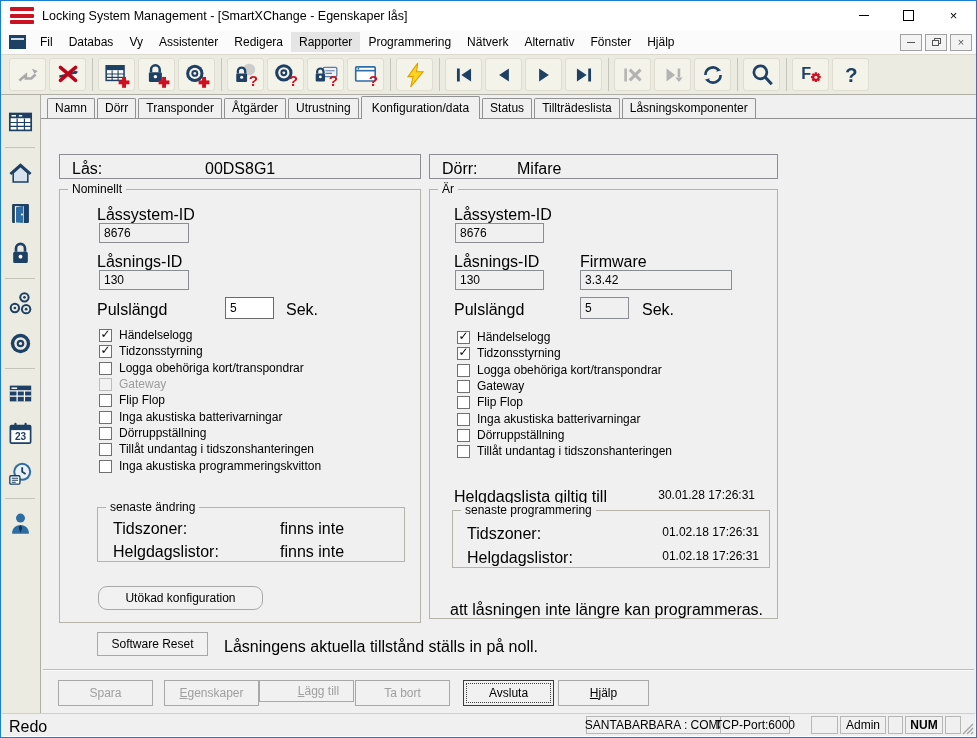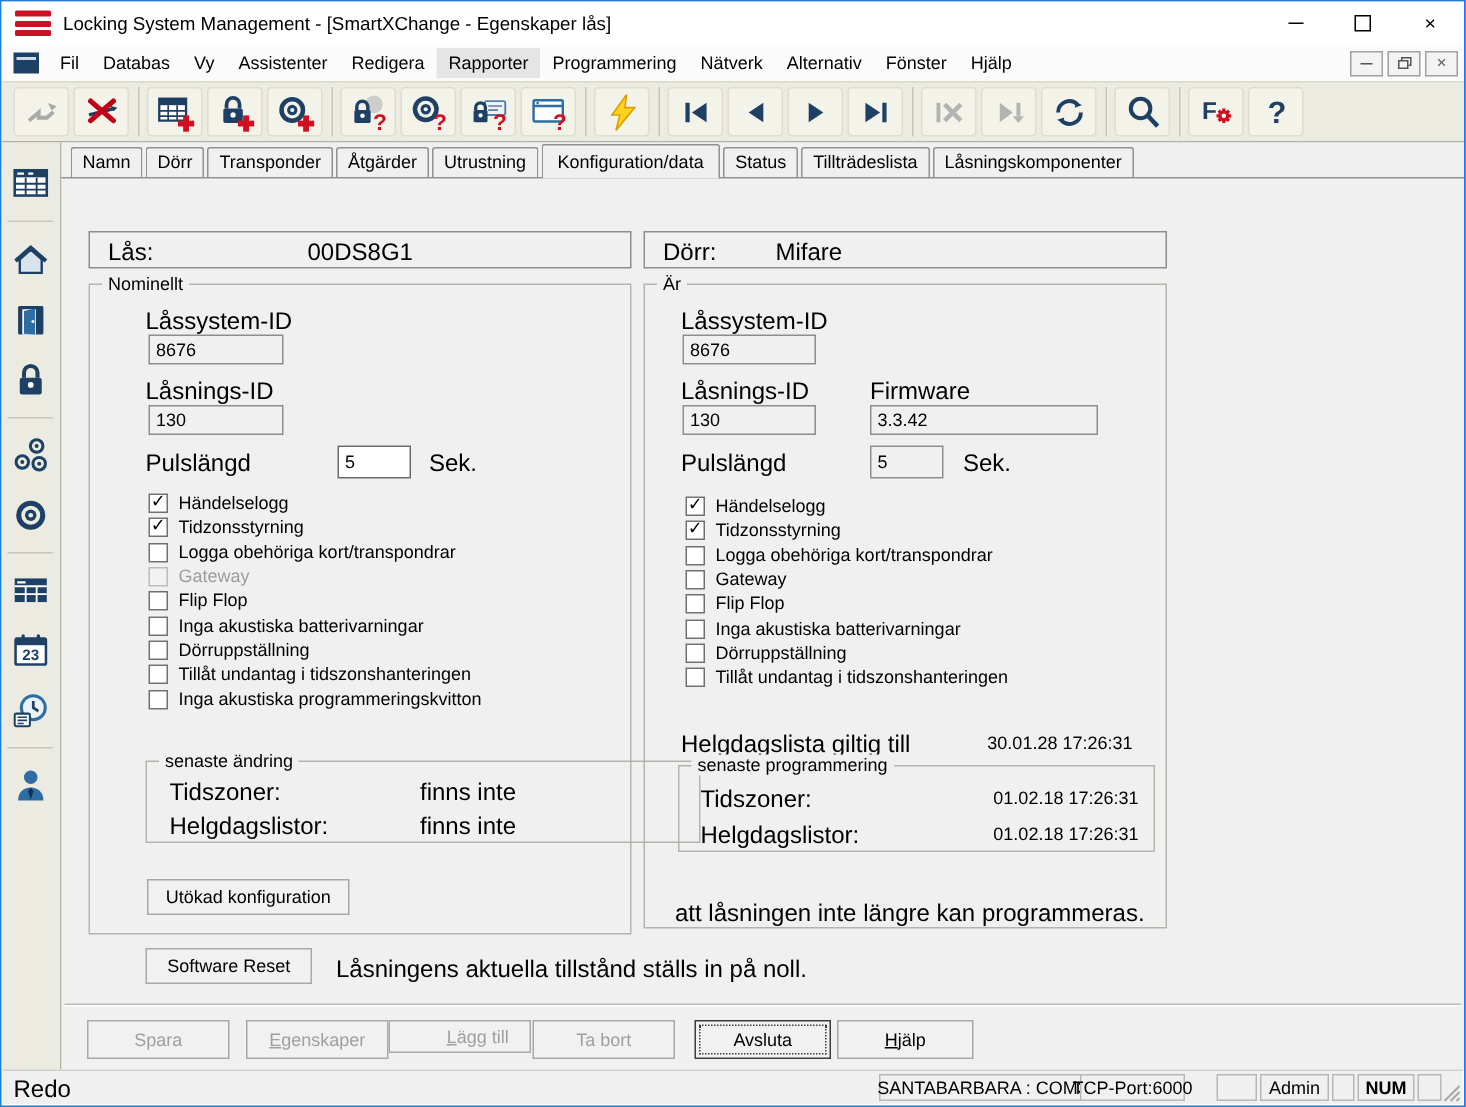--- a/index.html
+++ b/index.html
@@ -456,29 +456,29 @@
           </span>
           <span class="cbl">Tillåt undantag i tidszonshanteringen</span>
         </div>
       <div class="cbrow" style="left:39px;top:269px;">
           <span class="cbox">
             <i></i>
           </span>
           <span class="cbl">Inga akustiska programmeringskvitton</span>
         </div>
 
-      <div class="grp" style="left:37px;top:317px;width:370px;height:55px;">
+      <div class="grp" style="left:37px;top:317px;width:308px;height:55px;">
         <span class="legend">senaste ändring</span>
         <span class="lbl" style="left:15px;top:12px;">Tidszoner:</span>
         <span class="lbl" style="left:182px;top:12px;">finns inte</span>
         <span class="lbl" style="left:15px;top:35px;">Helgdagslistor:</span>
         <span class="lbl" style="left:182px;top:35px;">finns inte</span>
       </div>
 
-      <div class="btn" style="left:38px;top:396px;width:135px;height:24px;">
+      <div class="btn" style="left:38px;top:396px;width:165px;height:24px;border-radius:9px;">
           <span>Utökad konfiguration</span>
         </div>
     </div>
 
     <div class="grp" style="left:388px;top:94px;width:349px;height:430px;">
       <span class="legend">Är</span>
 
       <span class="lbl" style="left:24px;top:16px;">Låssystem-ID</span>
       <div class="tb" style="left:25px;top:33px;width:89px;">
           <span>8676</span>

